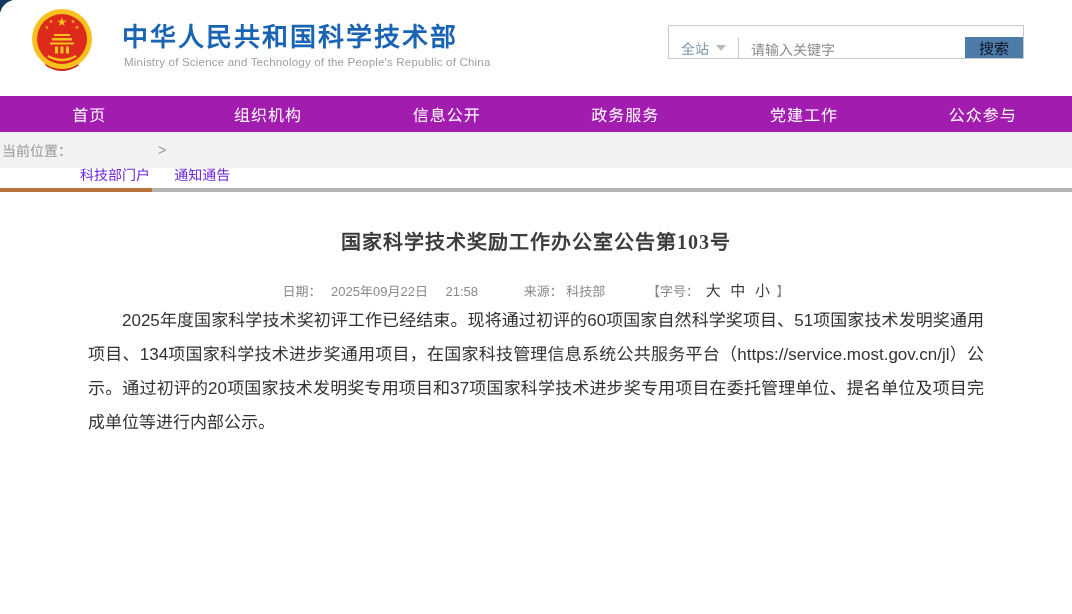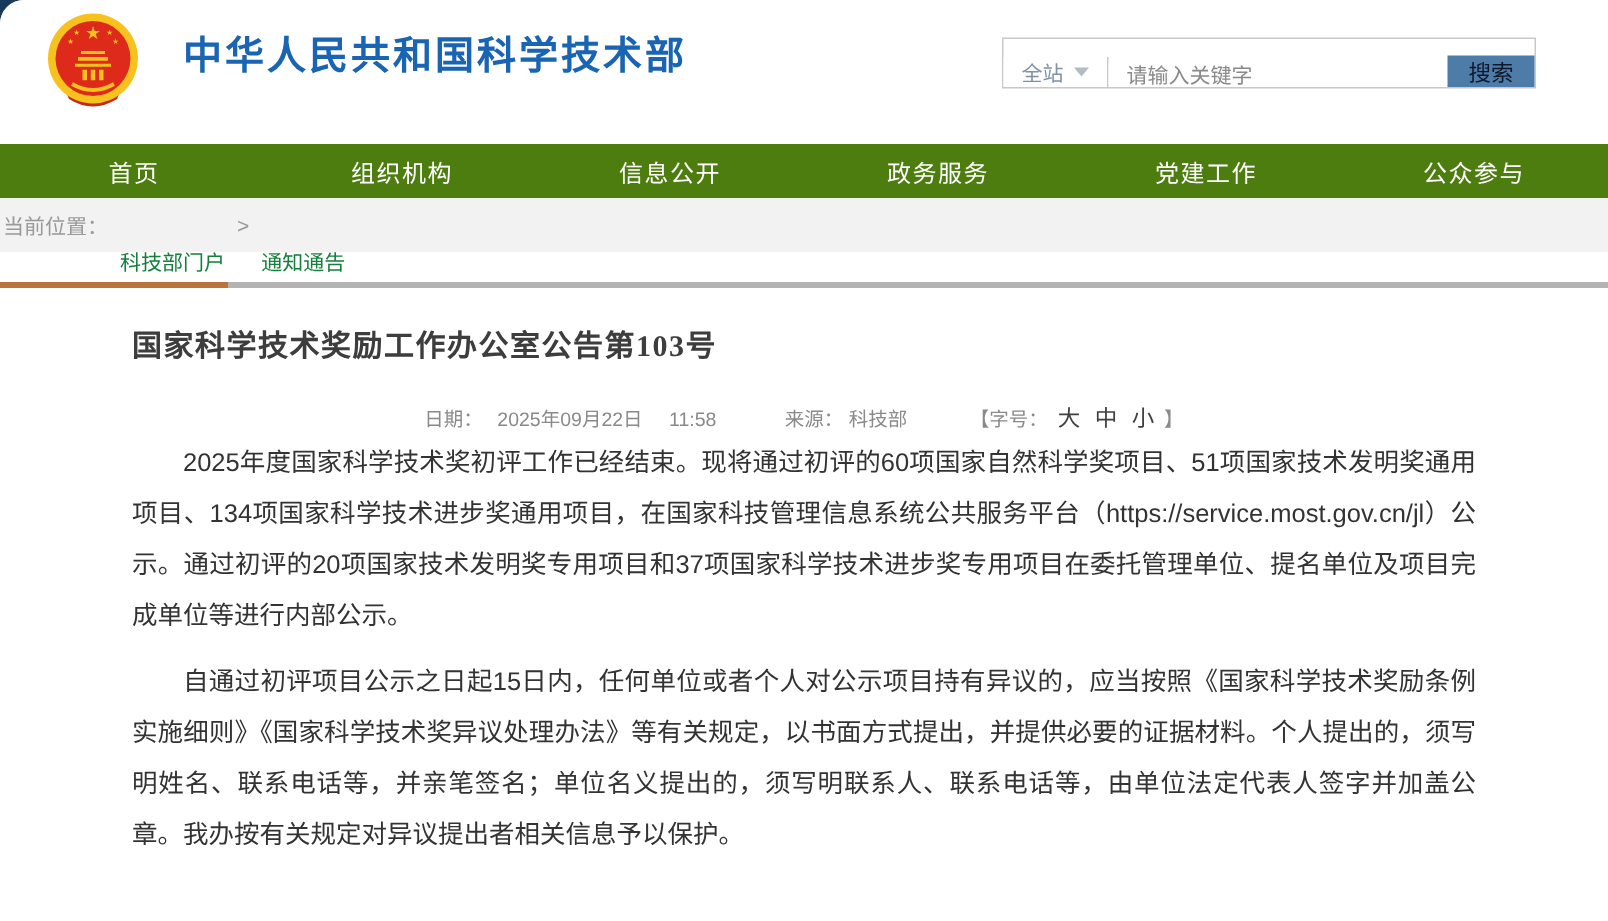--- a/index.html
+++ b/index.html
@@ -51,46 +51,46 @@
     flex: 1; border: none; outline: none; padding: 0 12px;
     font-size: 14px; color: #333; font-family: inherit; min-width: 0; margin-top: 38px;
   }
   .search-input::placeholder { color: #8a8a8a; }
   .search-btn {
     width: 58px; border: none; background: #4e7ca9; color: #0f172a;
     font-size: 15px; cursor: pointer; font-family: inherit;
   }
 
   
-  .nav { height: 36px; background: #4d7c0f; display: flex; }
+  .nav { height: 36px; background: #a21caf; display: flex; }
   .nav-item {
     flex: 1; display: flex; align-items: center; justify-content: center;
     color: #ffffff; font-size: 16px; cursor: pointer; letter-spacing: 1px;
   }
 
   
   .breadcrumb {
     height: 36px; background: #f2f2f2;
     display: flex; align-items: center;
     padding-left: 2px; font-size: 14px; color: #999;
   }
-  .breadcrumb .crumb-link { color: #15803d; cursor: pointer; margin-left: 8px; margin-top: 48px; }
+  .breadcrumb .crumb-link { color: #6d28d9; cursor: pointer; margin-left: 8px; margin-top: 48px; }
   .breadcrumb .crumb-sep { margin-left: 8px; color: #999; }
 
   
   .rule { margin-top: 20px; height: 4px; background: #b3b3b3; position: relative; }
   .rule-accent { position: absolute; left: 0; top: 0; width: 152px; height: 4px; background: #b9743c; }
   .watermark {
     margin: 5px 0 0 40px; color: #9b9b9b; font-size: 14px; letter-spacing: 3px;
   }
 
   
   .article { padding: 0 88px; }
   .article-title {
-    margin-top: 22px; text-align: left;
+    margin-top: 34px; text-align: center;
     font-family: "Liberation Serif", "DejaVu Serif", serif;
     font-size: 20px; font-weight: 600; color: #3d3d3d; letter-spacing: 1px;
   }
   .article-meta {
     margin-top: 24px; text-align: center;
     font-size: 13px; color: #8a8a8a; white-space: nowrap;
   }
   .article-meta .m-date { margin-left: 6px; }
   .article-meta .m-time { margin-left: 14px; }
   .article-meta .m-srclabel { margin-left: 42px; }
@@ -121,20 +121,21 @@
       <rect x="24" y="26" width="16" height="2" fill="#f7c21e"></rect>
       <rect x="22" y="30" width="20" height="2.5" fill="#f7c21e"></rect>
       <rect x="20" y="34.5" width="24" height="2" fill="#f7c21e"></rect>
       <rect x="25" y="38.5" width="3" height="7" fill="#f7c21e"></rect>
       <rect x="30.5" y="38.5" width="3" height="7" fill="#f7c21e"></rect>
       <rect x="36" y="38.5" width="3" height="7" fill="#f7c21e"></rect>
       <path d="M18 48 q14 8 28 0" stroke="#f7c21e" stroke-width="2.5" fill="none"></path>
     </svg>
 
     <div class="site-title">中华人民共和国科学技术部</div>
+    <div class="site-subtitle">Ministry of Science and Technology of the People's Republic of China</div>
 
     <div class="search">
       <div class="search-scope">
         <span>全站</span>
         <span class="arrow-down"></span>
       </div>
       <input class="search-input" type="text" placeholder="请输入关键字" style="">
       <button class="search-btn">搜索</button>
     </div>
   </div>
@@ -158,30 +159,29 @@
   <div class="rule">
     <div class="rule-accent"></div>
   </div>
 
   <div class="article">
     <div class="article-title">国家科学技术奖励工作办公室公告第103号</div>
 
     <div class="article-meta">
       <span>日期：</span>
       <span class="m-date">2025年09月22日</span>
-      <span class="m-time">11:58</span>
+      <span class="m-time">21:58</span>
       <span class="m-srclabel">来源：</span>
       <span>科技部</span>
       <span class="m-sizelabel">【字号：</span>
       <span class="size-btn">大</span>
       <span class="size-btn">中</span>
       <span class="size-btn">小</span>
       <span>】</span>
     </div>
 
     <div class="article-body">
       <p>2025年度国家科学技术奖初评工作已经结束。现将通过初评的60项国家自然科学奖项目、51项国家技术发明奖通用项目、134项国家科学技术进步奖通用项目，在国家科技管理信息系统公共服务平台（https://service.most.gov.cn/jl）公示。通过初评的20项国家技术发明奖专用项目和37项国家科学技术进步奖专用项目在委托管理单位、提名单位及项目完成单位等进行内部公示。</p>
-      <p>自通过初评项目公示之日起15日内，任何单位或者个人对公示项目持有异议的，应当按照《国家科学技术奖励条例实施细则》《国家科学技术奖异议处理办法》等有关规定，以书面方式提出，并提供必要的证据材料。个人提出的，须写明姓名、联系电话等，并亲笔签名；单位名义提出的，须写明联系人、联系电话等，由单位法定代表人签字并加盖公章。我办按有关规定对异议提出者相关信息予以保护。</p>
 
     </div>
   </div>
 
 </div>
 
 </body></html>

